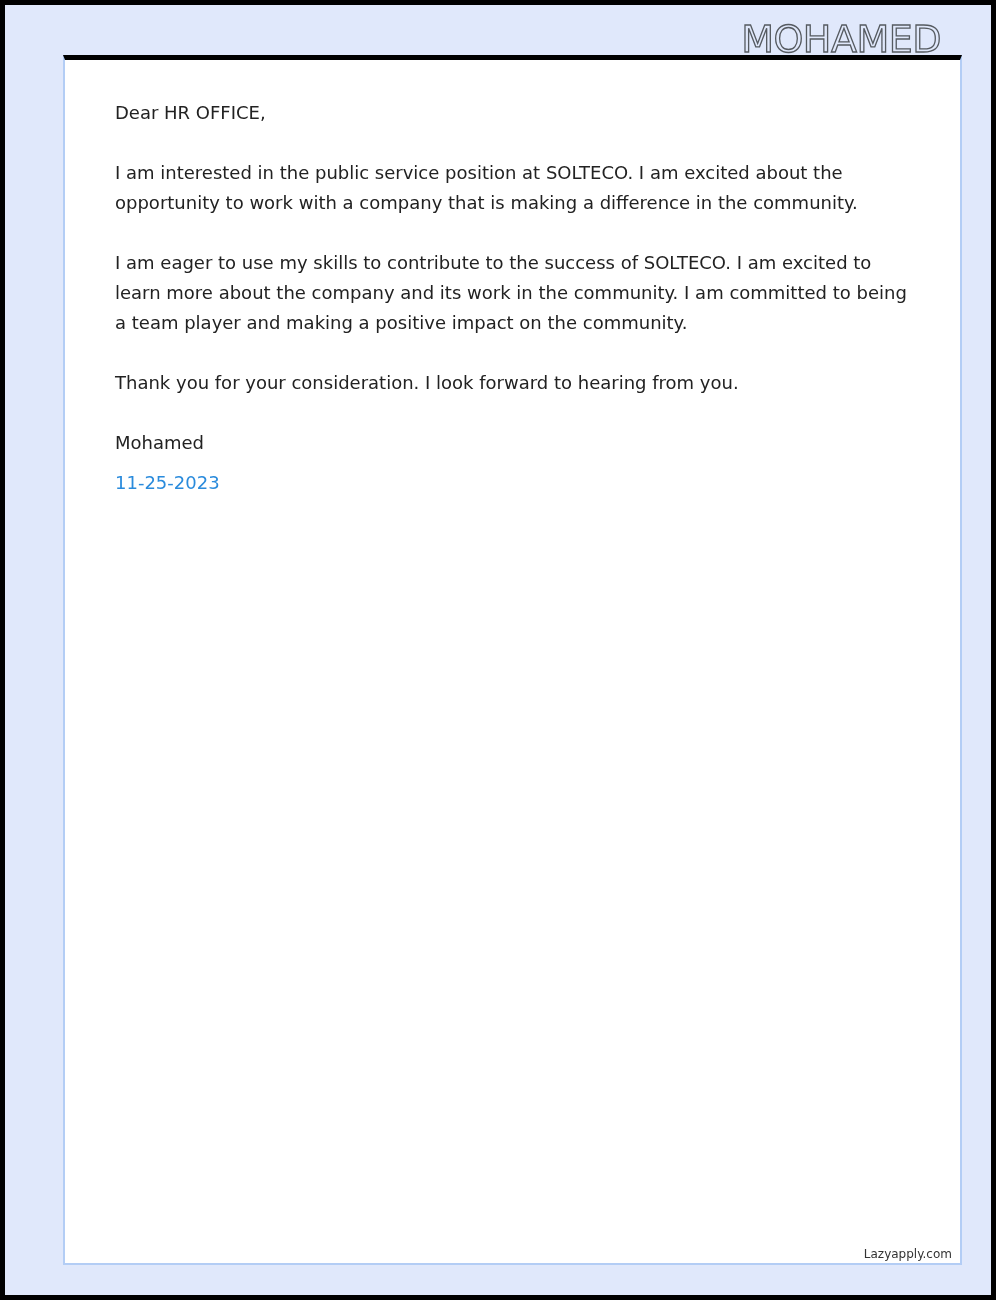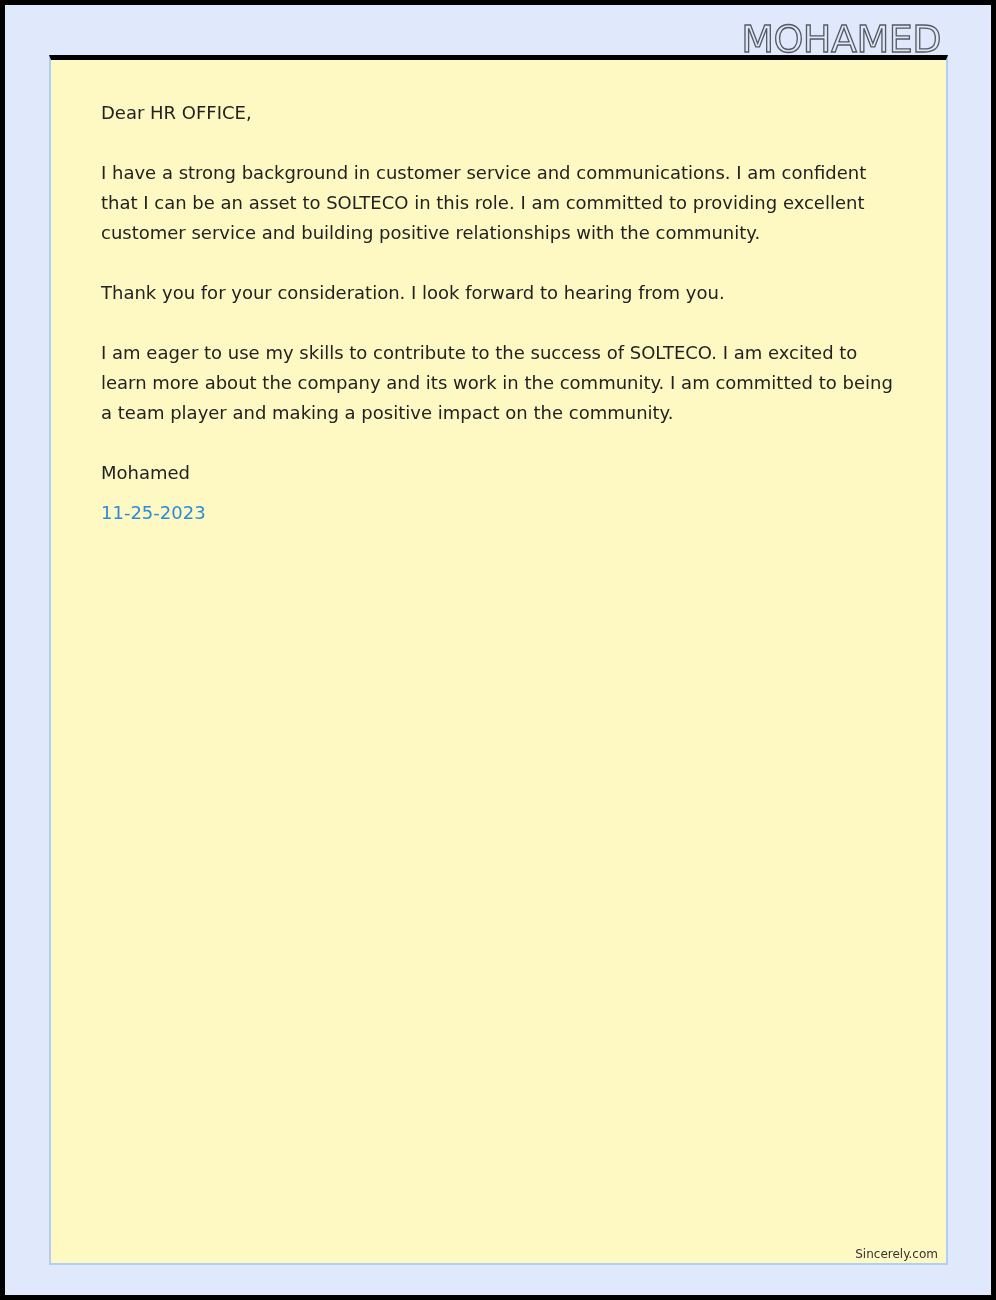--- a/index.html
+++ b/index.html
@@ -18,23 +18,23 @@
       top: 12px;
       font-family: "DejaVu Sans", sans-serif;
       font-size: 38px;
       letter-spacing: -0.5px;
       color: #e0e8fb;
       -webkit-text-stroke: 1.3px #555a60;
       line-height: 44px;
     }
     .page {
       position: absolute;
-      left: 44px; top: 50px;
+      left: 58px; top: 50px;
       width: 895px; height: 1203px;
-      background: #fef9c3;
+      background: #ffffff;
       border-left: 2px solid #b3cdf5;
       border-right: 2px solid #b3cdf5;
       border-bottom: 2px solid #b3cdf5;
       border-top: 5px solid #000;
       box-sizing: content-box;
     }
     .content {
       position: absolute;
       left: 50px; top: 38px;
       width: 800px;
@@ -53,20 +53,20 @@
     }
   </style>
 </head>
 <body>
 
 <div class="header-name">MOHAMED</div>
 
 <div class="page">
   <div class="content">
     <p>Dear HR OFFICE,</p>
-    <p>I have a strong background in customer service and communications. I am confident that I can be an asset to SOLTECO in this role. I am committed to providing excellent customer service and building positive relationships with the community.</p>
+    <p>I am interested in the public service position at SOLTECO. I am excited about the opportunity to work with a company that is making a difference in the community.</p>
+    <p>I am eager to use my skills to contribute to the success of SOLTECO. I am excited to learn more about the company and its work in the community. I am committed to being a team player and making a positive impact on the community.</p>
     <p>Thank you for your consideration. I look forward to hearing from you.</p>
-    <p>I am eager to use my skills to contribute to the success of SOLTECO. I am excited to learn more about the company and its work in the community. I am committed to being a team player and making a positive impact on the community.</p>
     <p class="sig">Mohamed</p>
     <p class="date">11-25-2023</p>
   </div>
-  <div class="footer-brand">Sincerely.com</div>
+  <div class="footer-brand">Lazyapply.com</div>
 </div>
 
 </body></html>

